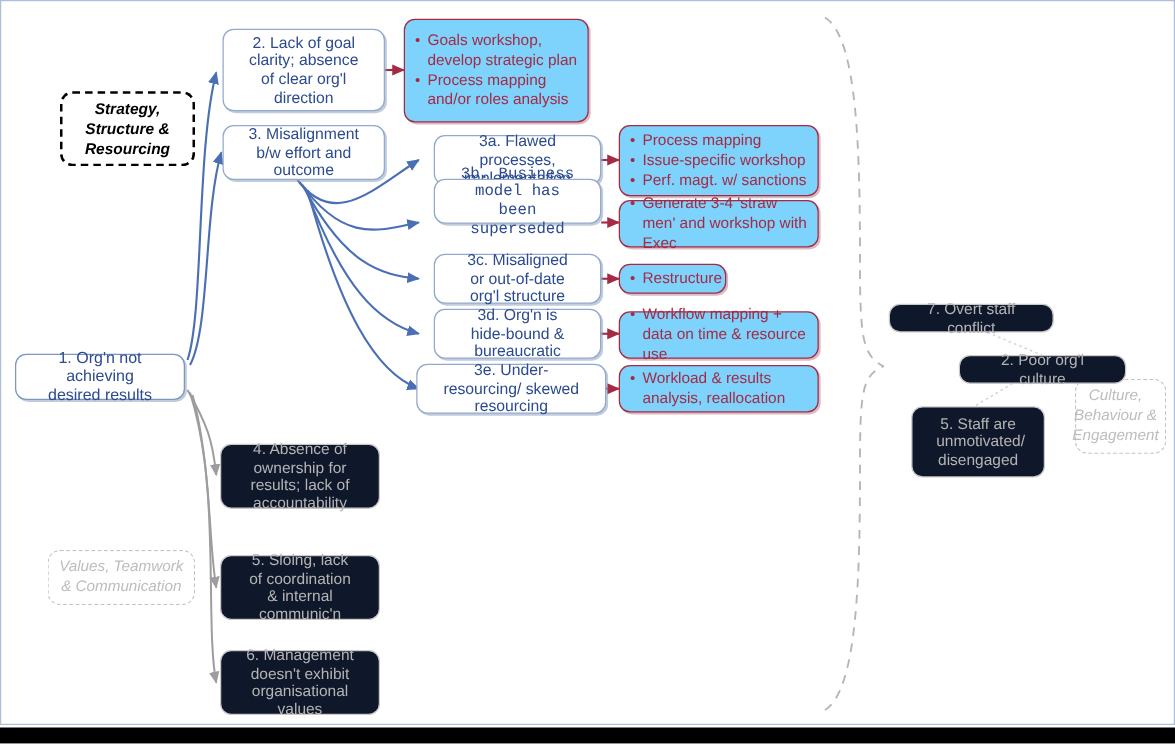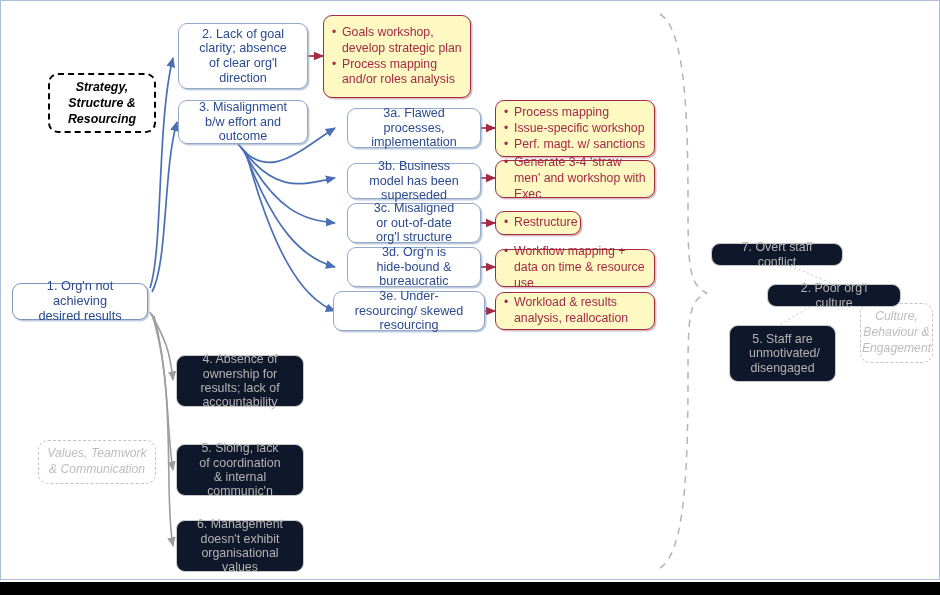--- a/index.html
+++ b/index.html
@@ -47,21 +47,21 @@
   }
   .blue.root{
     border:1.9px solid #7d96bd;
     font-size:12.8px;
   }
 
   
   .red{
     border:1.6px solid #a52a44;
     color:#a52a44;
-    background:#fef9c3;
+    background:#7dd3fc;
     box-shadow:1.5px 1.5px 0 rgba(180,120,135,.5);
     font-size:12.3px;
     justify-content:flex-start;
     text-align:left;
     padding:4px 7px;
   }
   .red ul{margin:0;padding:0 0 0 11px;list-style:none;width:100%;}
   .red li{position:relative;line-height:1.3;}
   .red li::before{
     content:"\2022";
@@ -79,21 +79,21 @@
   
   .cat{
     position:absolute;box-sizing:border-box;
     display:flex;align-items:center;justify-content:center;text-align:center;
     border-radius:10px;
     font-style:italic;
     line-height:1.3;
     padding:2px 5px;
   }
   .cat.dark{border:2px dashed #000000;color:#000000;font-size:12.4px;font-weight:600;}
-  .cat.light{border:1.3px dashed #c4c4c4;color:#bdbdbd;font-size:12.2px;}
+  .cat.light{border:1.3px dashed #c4c4c4;color:#bdbdbd;font-size:12.2px;justify-content:flex-end;}
 </style>
 </head>
 <body>
 
 <div id="canvas">
 
   <div id="frame"></div>
 
   <svg id="wires" viewBox="0 0 940 595">
     <defs>
@@ -168,21 +168,21 @@
   </div>
 
   <div class="node blue" style="left:178px;top:100px;width:130px;height:44px;">
     <span>3. Misalignment b/w effort and outcome</span>
   </div>
 
   <div class="node blue" style="left:347px;top:108px;width:134px;height:40px;">
     <span>3a. Flawed processes, implementation</span>
   </div>
 
-  <div class="node blue" style="left:347px;top:163px;width:134px;height:36px;">
+  <div class="node blue" style="left:347px;top:143px;width:134px;height:36px;font-family:Liberation Mono, monospace;">
     <span>3b. Business model has been superseded</span>
   </div>
 
   <div class="node blue" style="left:347px;top:203px;width:134px;height:40px;">
     <span>3c. Misaligned or out-of-date org'l structure</span>
   </div>
 
   <div class="node blue" style="left:347px;top:247px;width:134px;height:40px;">
     <span>3d. Org'n is hide-bound &amp; bureaucratic</span>
   </div>

